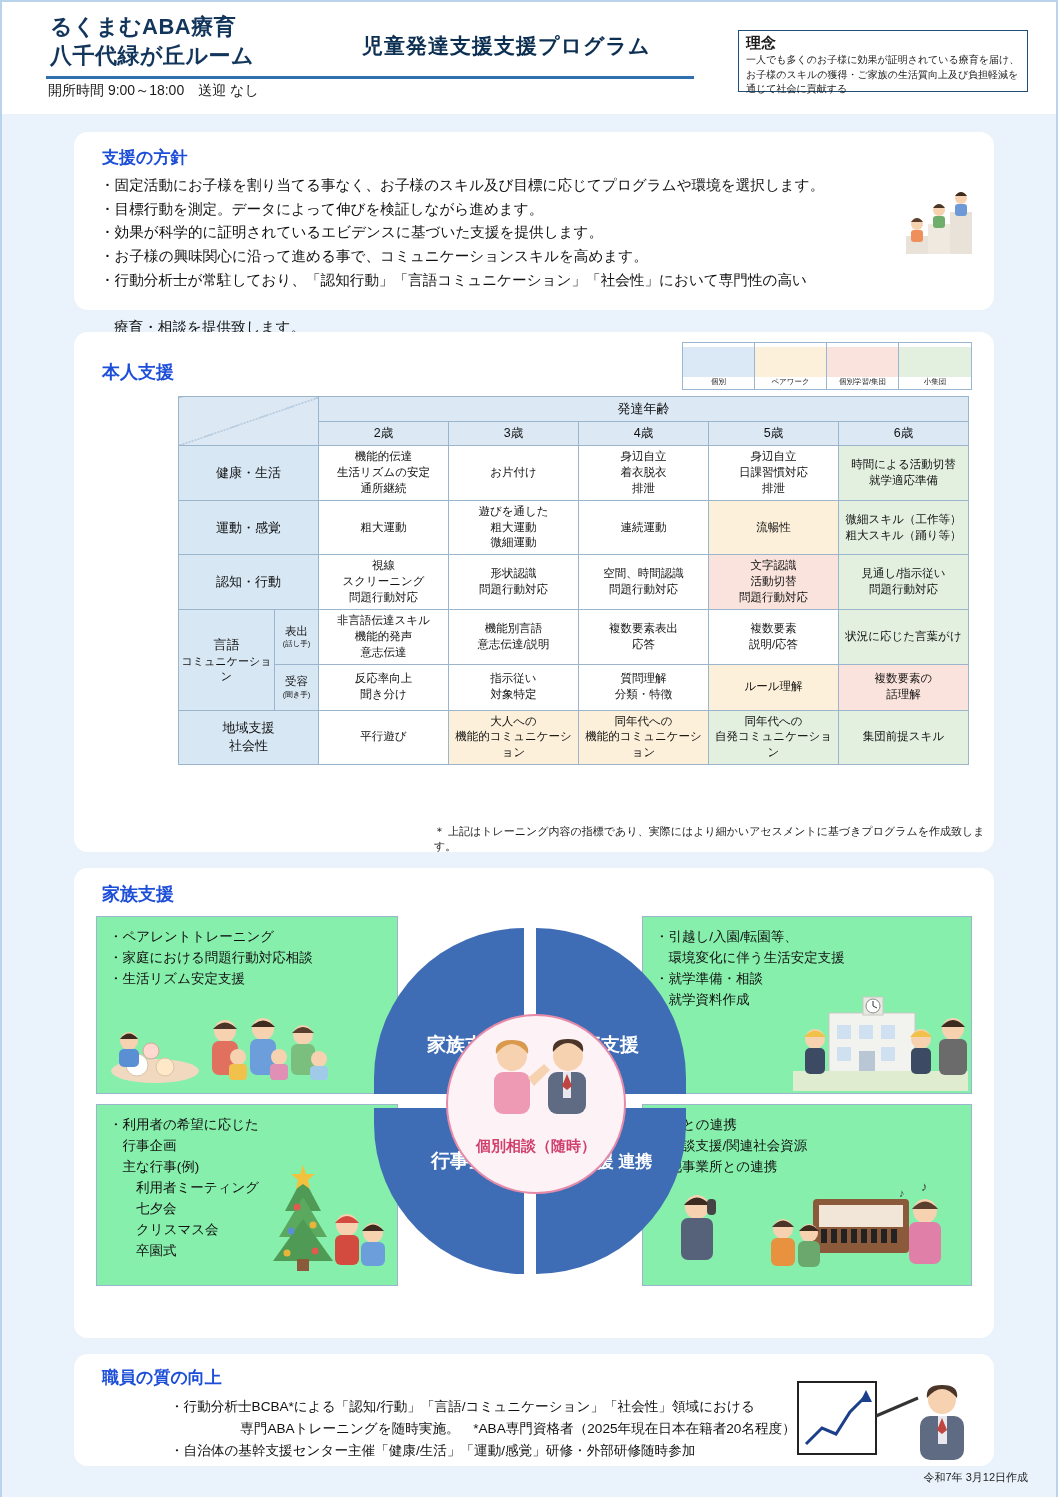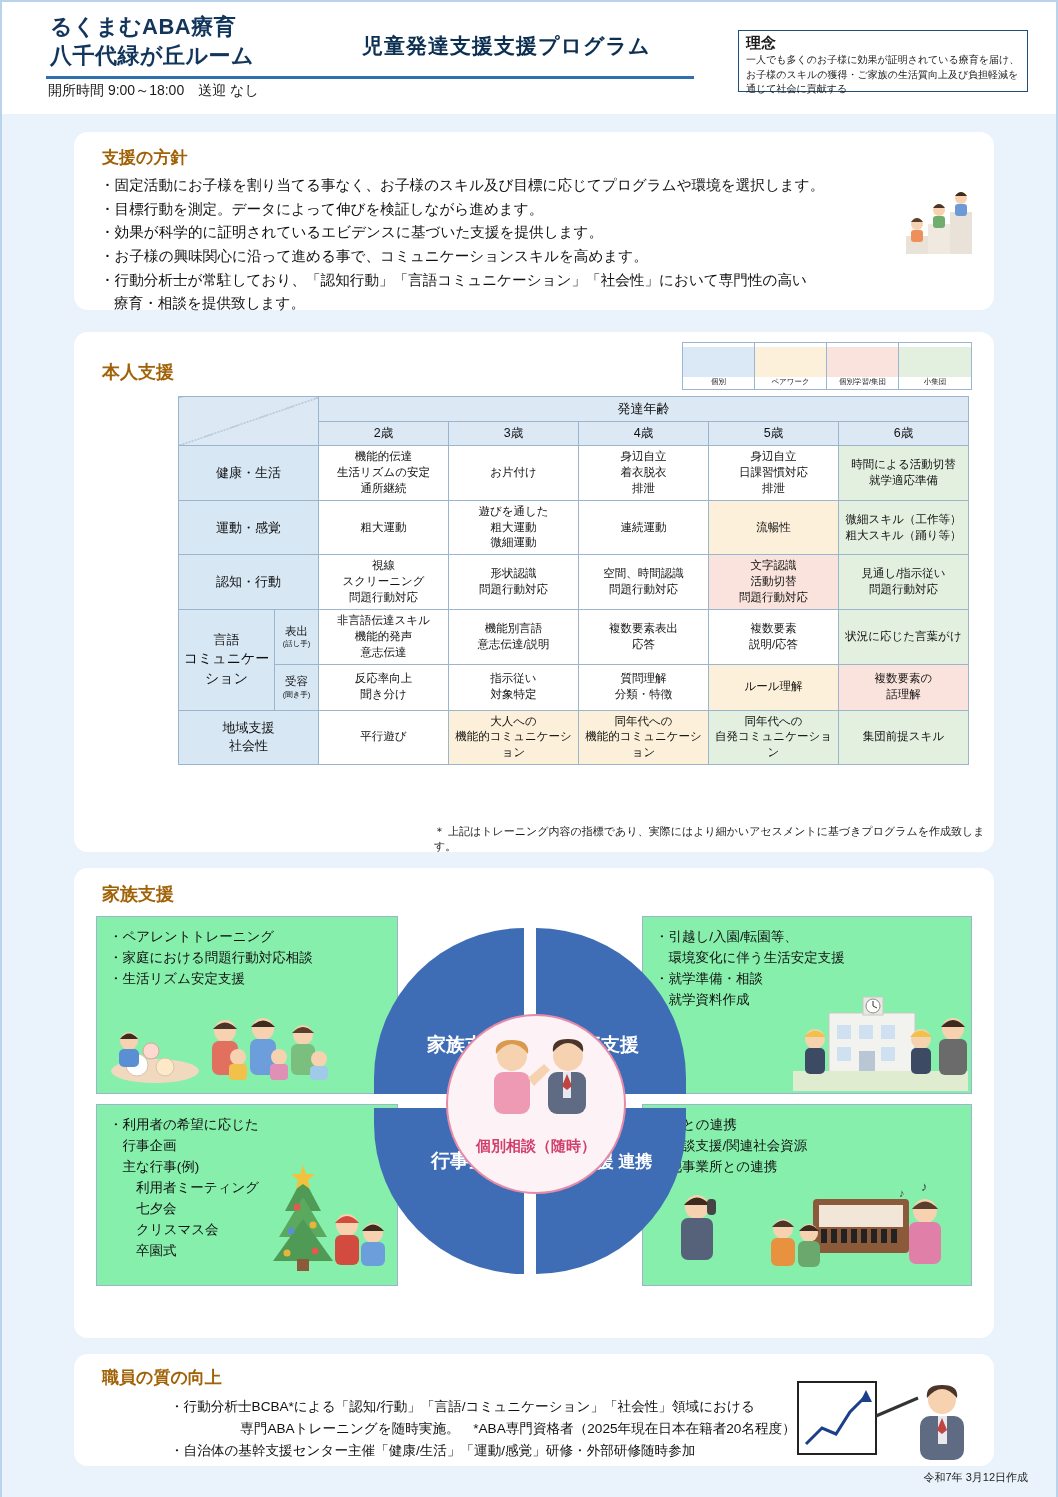--- a/index.html
+++ b/index.html
@@ -51,32 +51,32 @@
   .blueband {
     position:absolute; left:0; top:112px; width:100%; height:1385px;
     background:#eaf3fb;
   }
 
   
   .card {
     position:absolute; background:#ffffff; border-radius:14px;
   }
   .card-title {
-    font-size:17px; font-weight:bold; color:#a16207;
+    font-size:17px; font-weight:bold; color:#1d4ed8;
   }
 
   
   #policy { left:72px; top:130px; width:920px; height:178px; }
   #policy .card-title { position:absolute; left:28px; top:14px; }
   .policy-list {
     position:absolute; left:26px; top:42px; width:770px;
     font-size:14.6px; line-height:1.62; color:#111;
   }
   .policy-list div { white-space:nowrap; }
-  .policy-list .indent { padding-left:14px; }
+  .policy-list .indent { padding-left:14px;margin-top:24px; }
 
   
   #person { left:72px; top:330px; width:920px; height:520px; }
   #person .card-title { position:absolute; left:28px; top:28px; font-size:18px; }
 
   .legend {
     position:absolute; right:22px; top:10px; display:flex; gap:0;
     border:1px solid #9ab6d0;
   }
   .legend .li {
@@ -91,21 +91,21 @@
     position:absolute; left:104px; top:64px;
     border-collapse:collapse; font-size:11.5px; color:#111;
   }
   table.grid td, table.grid th {
     border:1px solid #9bb6cc; text-align:center; vertical-align:middle;
     padding:3px 2px; font-weight:normal; line-height:1.38;
   }
   .hdr-cell { background:#dce9f5; font-weight:bold; font-size:13px; }
   .hdr-age  { background:#dce9f5; font-weight:bold; font-size:12.5px; }
   .rowhead  { background:#d7e7f4; font-weight:bold; font-size:13px; width:96px; }
-  .rowhead small { font-weight:normal; font-size:14px; display:block; }
+  .rowhead small { font-weight:normal; font-size:11px; display:block; }
   .subhead  { background:#d7e7f4; font-weight:bold; font-size:11.5px; width:44px; }
   .subhead small { font-weight:normal; font-size:7.5px; display:block; }
   .cell { background:#ffffff; width:130px; height:46px; }
   .c-blue   { background:#ffffff; }
   .c-peach  { background:#fae3dc; }
   .c-yellow { background:#fdf0da; }
   .c-green  { background:#e3efdf; }
   .corner {
     background:linear-gradient(to bottom right,#dce9f5 49.6%,#9bb6cc 49.6%,#9bb6cc 50.4%,#dce9f5 50.4%);
     width:134px; height:42px;

